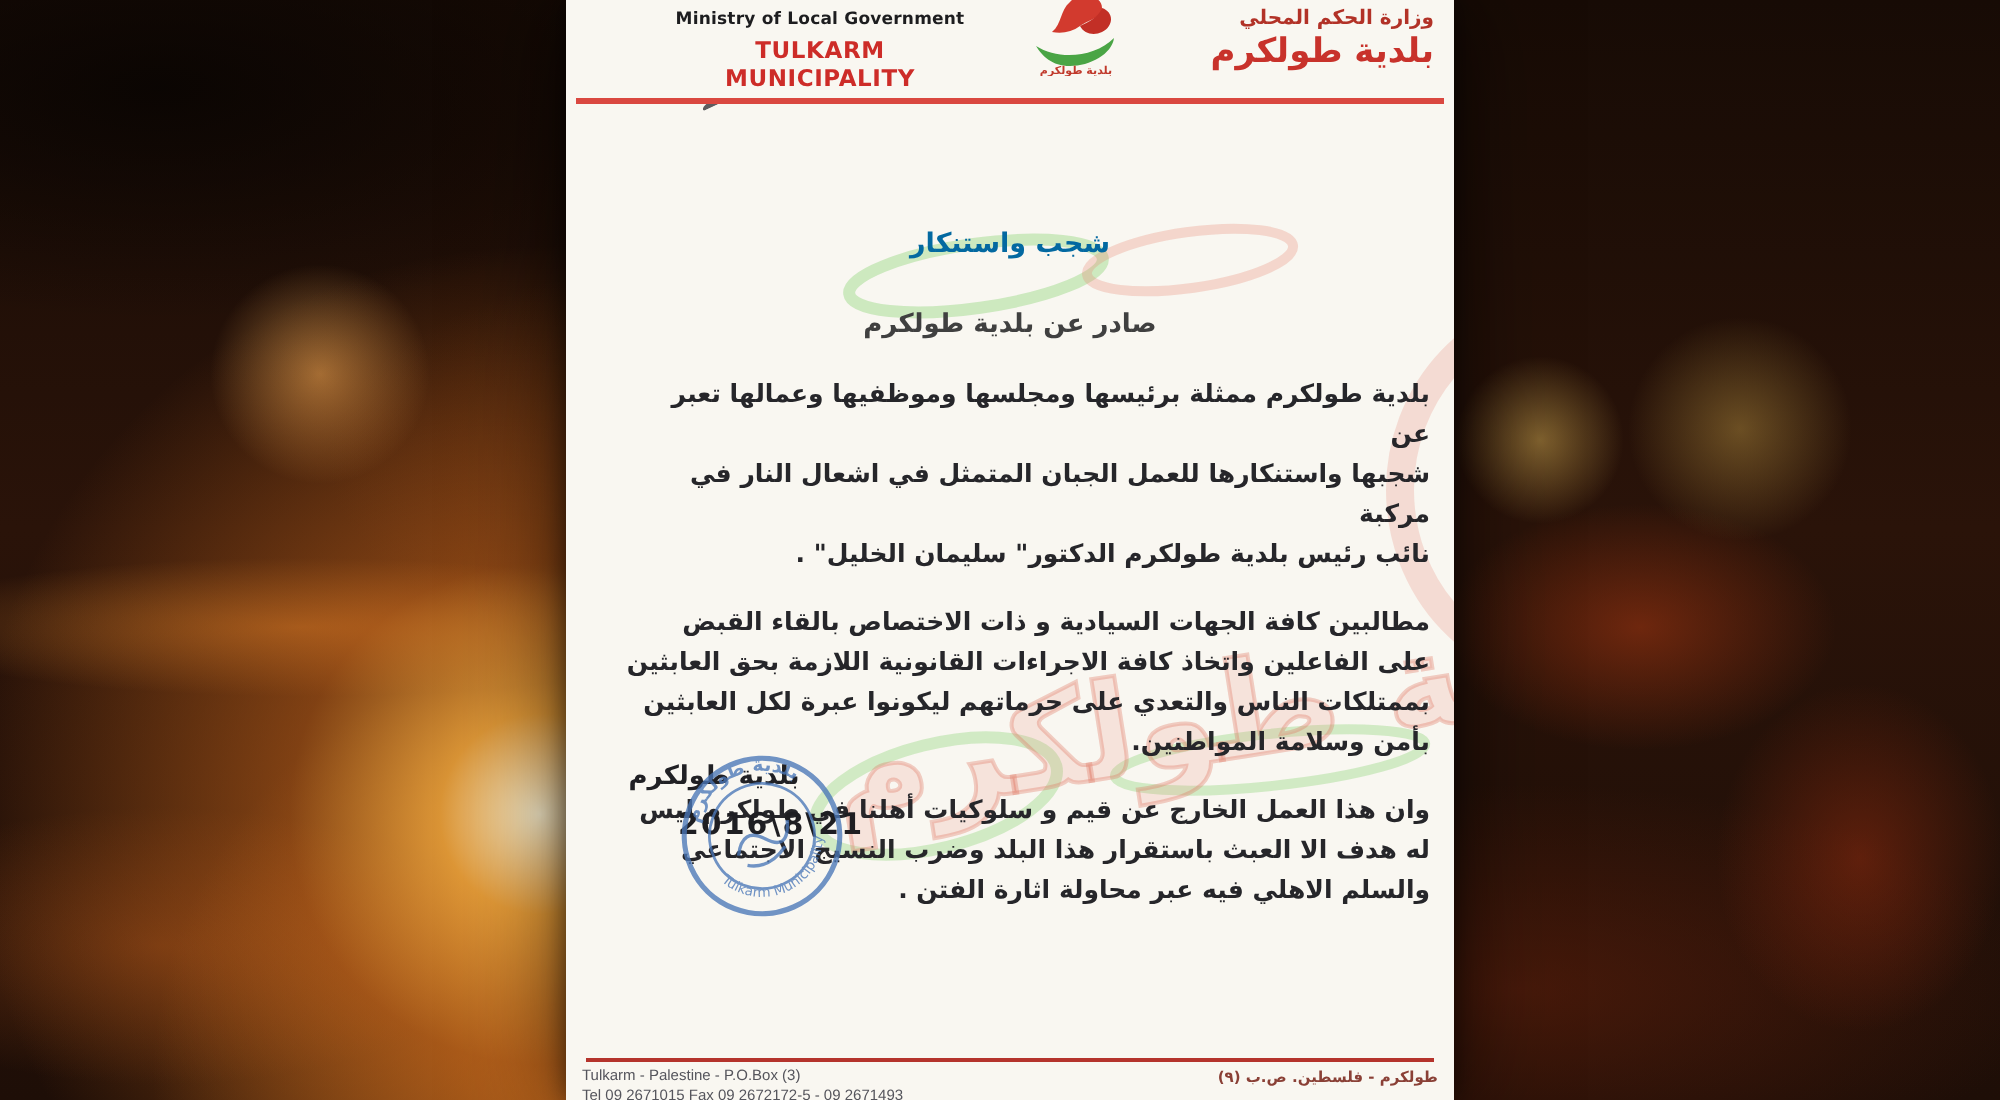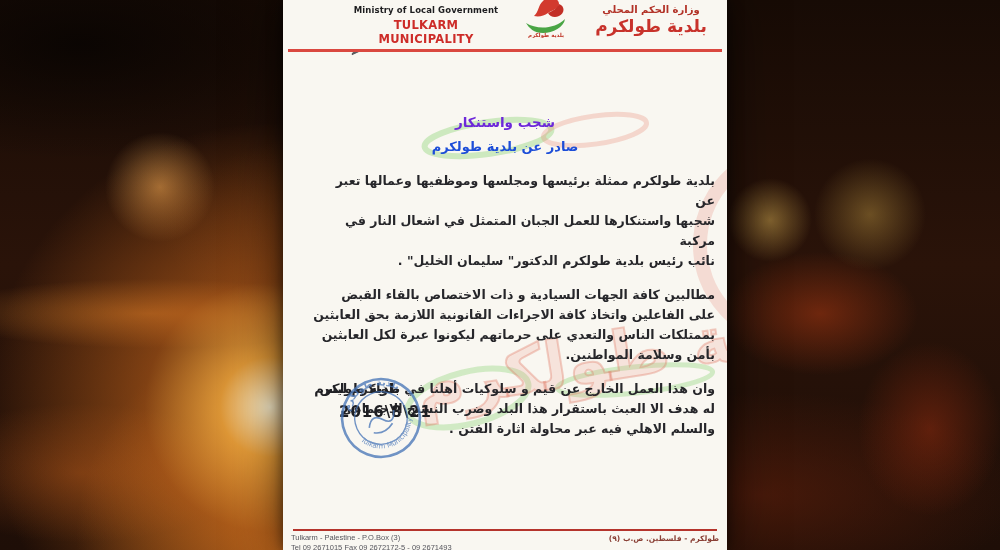--- a/index.html
+++ b/index.html
@@ -38,36 +38,36 @@
   .wm-text {
     position:absolute; left:128px; top:356px;
     font-size:66px; font-weight:bold; white-space:nowrap; direction:rtl;
     color:rgba(236,152,136,0.20); -webkit-text-stroke:2px rgba(224,116,96,0.34);
     transform:rotate(-9deg); transform-origin:left top; line-height:1;
   }
 
   .content { position:relative; z-index:2; }
 
   
-  .letterhead { display:flex; justify-content:space-between; align-items:flex-start; padding:3px 10px 0 30px; }
+  .letterhead { display:flex; justify-content:space-between; align-items:flex-start; padding:3px 10px 0 14px; }
   .h-left  { width:158px; text-align:center; margin-left:34px; padding-top:2px; }
   .ministry-en { font-size:8.5px; font-weight:bold; color:#1d1d1f; letter-spacing:.1px; }
   .muni-en { font-size:11.5px; font-weight:bold; color:#cd2c28; letter-spacing:.3px; margin-top:3px; }
   .logo { width:64px; height:38px; margin-top:-3px; flex:0 0 auto; }
-  .h-right { width:132px; text-align:center; direction:rtl; padding-top:1px; }
+  .h-right { width:132px; direction:rtl; padding-top:1px; }
   .ministry-ar { font-size:10px; font-weight:bold; color:#b23227; }
   .muni-ar { font-size:17px; font-weight:bold; color:#c8322b; margin-top:1px; }
   .head-rule { border-top:3px solid #da4840; margin:3px 5px 0 5px; }
 
   .pen-mark { position:absolute; left:68px; top:50px; width:12px; height:5px; z-index:2;
     border-top:3px solid rgba(40,40,45,0.75); border-radius:50%; transform:rotate(-25deg); }
 
   
-  .title    { text-align:center; font-weight:bold; font-size:13.5px; margin-top:62px; color:#6d28d9; }
-  .subtitle { text-align:center; font-weight:bold; font-size:13px;  margin-top:9px; color:#1d4ed8; }
+  .title    { text-align:center; font-weight:bold; font-size:13.5px; margin-top:62px; color:#0369a1; }
+  .subtitle { text-align:center; font-weight:bold; font-size:13px;  margin-top:25px; color:#404040; }
   .para {
     direction:rtl; text-align:right; white-space:pre-line;
     font-size:12.5px; font-weight:bold; line-height:20px; color:#26262a;
     margin:14px 12px 0 30px;
   }
   .para.first { margin-top:17px; }
 
   
   .sig { position:absolute; left:26px; top:381px; width:96px; z-index:2; text-align:center; }
   .sig-name { direction:rtl; font-size:13px; font-weight:bold; color:#202024; }

